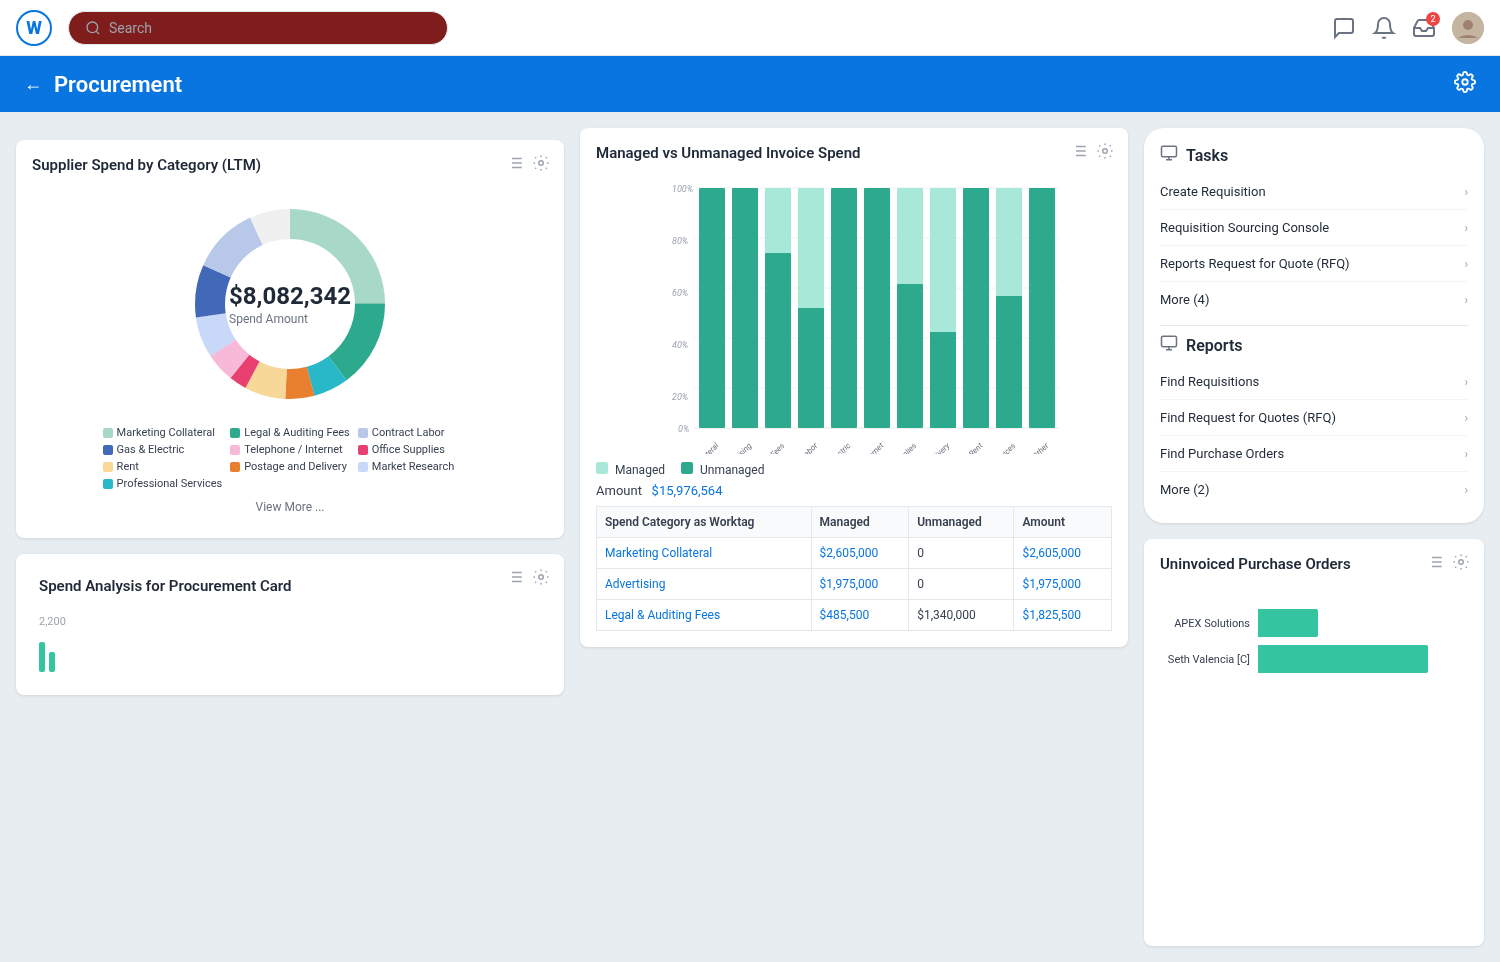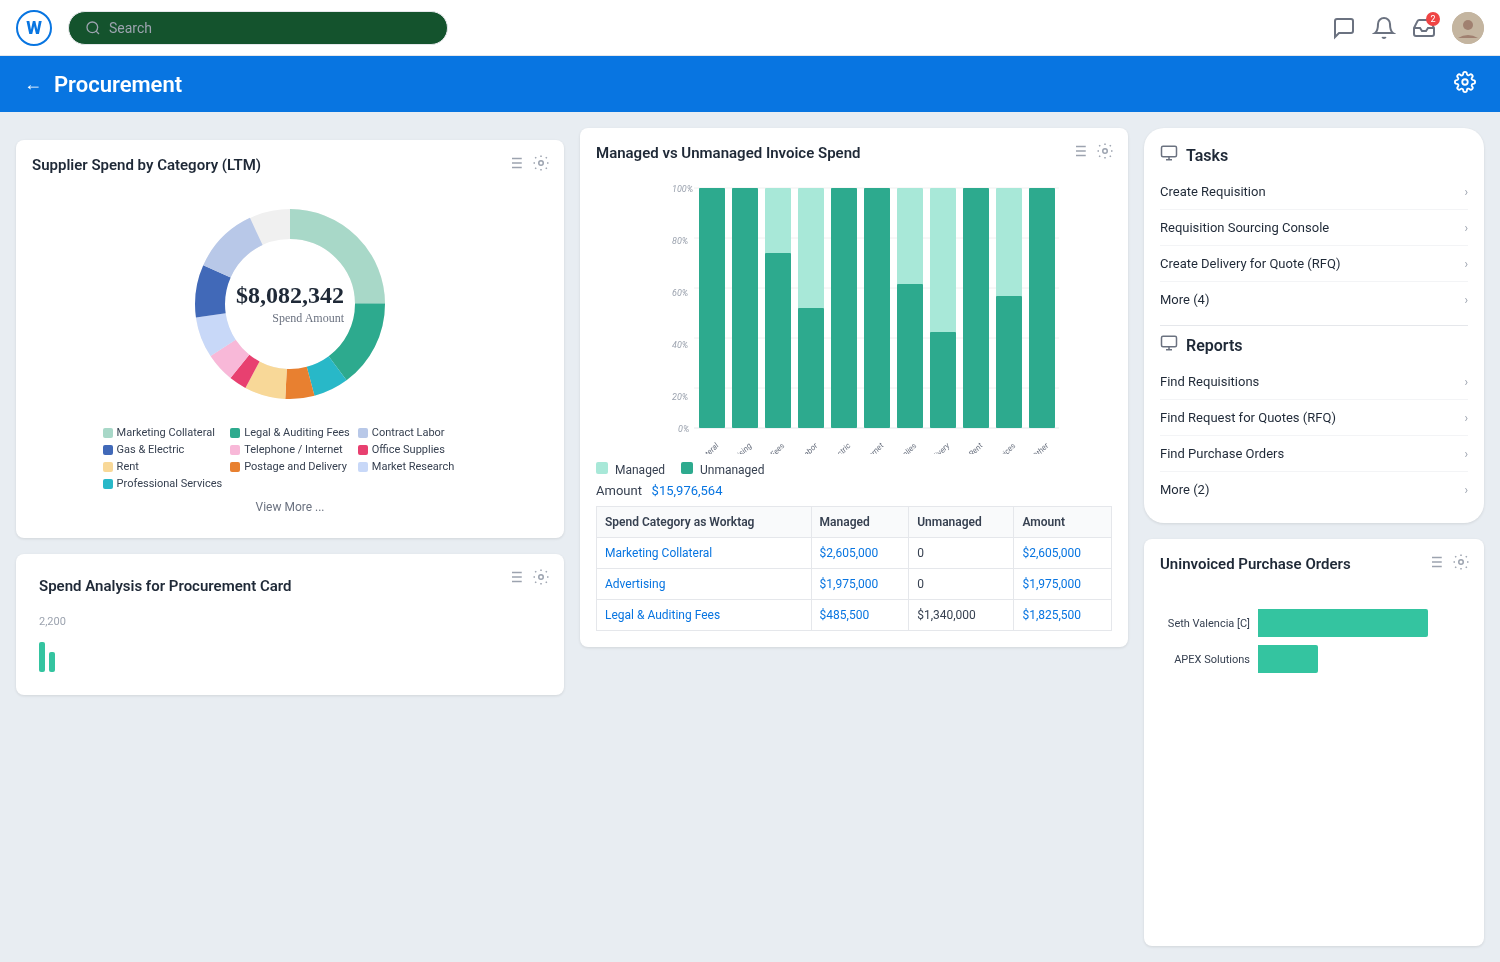--- a/index.html
+++ b/index.html
@@ -14,21 +14,21 @@
       padding: 0 16px;
       border-bottom: 1px solid #e5e7eb;
       position: relative;
       z-index: 10;
     }
     .logo-area { display: flex; align-items: center; gap: 8px; margin-right: 16px; }
     .logo-circle { width: 36px; height: 36px; border-radius: 50%; border: 2px solid #0875e1; display: flex; align-items: center; justify-content: center; }
     .logo-w { color: #0875e1; font-weight: 800; font-size: 18px; }
     .search-bar {
       flex: 0 0 380px;
-      background: #14532d;
+      background: #7f1d1d;
       border: 1px solid #e5e7eb;
       border-radius: 20px;
       padding: 8px 16px;
       display: flex;
       align-items: center;
       gap: 8px;
       color: #9ca3af;
     }
     .nav-icons { margin-left: auto; display: flex; align-items: center; gap: 16px; }
     .nav-icon { width: 24px; height: 24px; color: #6b7280; cursor: pointer; position: relative; }
@@ -93,22 +93,21 @@
     }
     .donut-wrapper {
       position: relative;
       width: 220px;
       height: 220px;
     }
     .donut-center {
       position: absolute;
       top: 50%; left: 50%;
       transform: translate(-50%, -50%);
-      text-align: right;
-      font-family: Liberation Serif, serif;
+      text-align: left;
     }
     .donut-amount { font-size: 24px; font-weight: 700; color: #1f2937; }
     .donut-label { font-size: 12px; color: #6b7280; margin-top: 2px; }
 
     
     .legend { display: grid; grid-template-columns: 1fr 1fr 1fr; gap: 4px 8px; margin-top: 12px; font-size: 11px; }
     .legend-item { display: flex; align-items: center; gap: 4px; color: #374151; }
     .legend-dot { width: 10px; height: 10px; border-radius: 2px; flex-shrink: 0; }
 
     .view-more {
@@ -504,21 +503,21 @@
       <div id="tasks-list">
           <div class="task-item">
             <span>Create Requisition</span>
             <span class="chevron">›</span>
           </div>
           <div class="task-item">
             <span>Requisition Sourcing Console</span>
             <span class="chevron">›</span>
           </div>
           <div class="task-item">
-            <span>Create Delivery for Quote (RFQ)</span>
+            <span>Reports Request for Quote (RFQ)</span>
             <span class="chevron">›</span>
           </div>
           <div class="task-item">
             <span>More (4)</span>
             <span class="chevron">›</span>
           </div>
         </div>
 
       <hr class="section-divider">
 
@@ -564,23 +563,23 @@
             <line x1="3" y1="12" x2="3.01" y2="12"></line>
             <line x1="3" y1="18" x2="3.01" y2="18"></line>
           </svg>
         <svg viewBox="0 0 24 24" fill="none" stroke="#9ca3af" stroke-width="2" width="18" height="18">
             <circle cx="12" cy="12" r="3"></circle>
             <path d="M12 2v2M12 20v2M4.22 4.22l1.42 1.42M18.36 18.36l1.42 1.42M2 12h2M20 12h2M4.22 19.78l1.42-1.42M18.36 5.64l1.42-1.42"></path>
           </svg>
       </div>
       <div id="uninvoiced-bars" style="margin-top: 36px;">
           <div class="bar-h">
+    <span class="bar-h-label" style="text-align:right;">APEX Solutions</span>
+    <div class="bar-h-fill" style="width:60px;"></div>
+  </div>
+          <div class="bar-h">
     <span class="bar-h-label" style="text-align:right;">Seth Valencia [C]</span>
     <div class="bar-h-fill" style="width:170px;"></div>
   </div>
-          <div class="bar-h">
-    <span class="bar-h-label" style="text-align:right;">APEX Solutions</span>
-    <div class="bar-h-fill" style="width:60px;"></div>
-  </div>
         </div>
     </div>
   </div>
 </div>
 
 </body></html>

